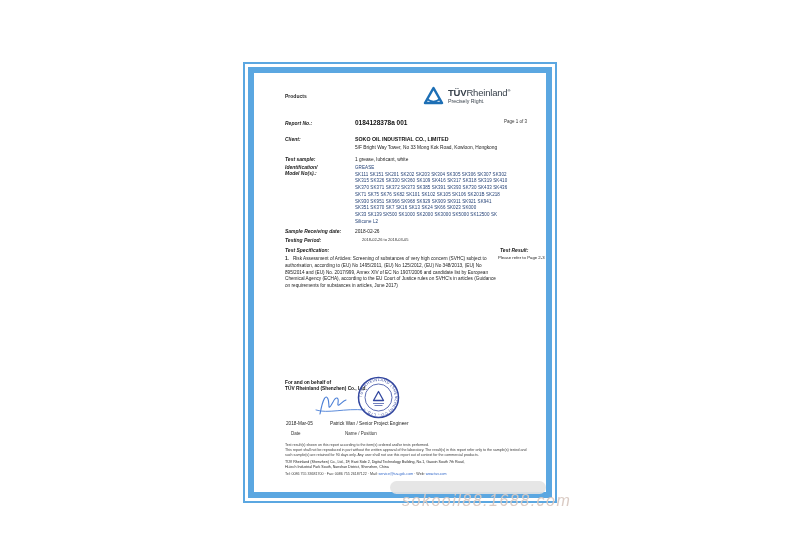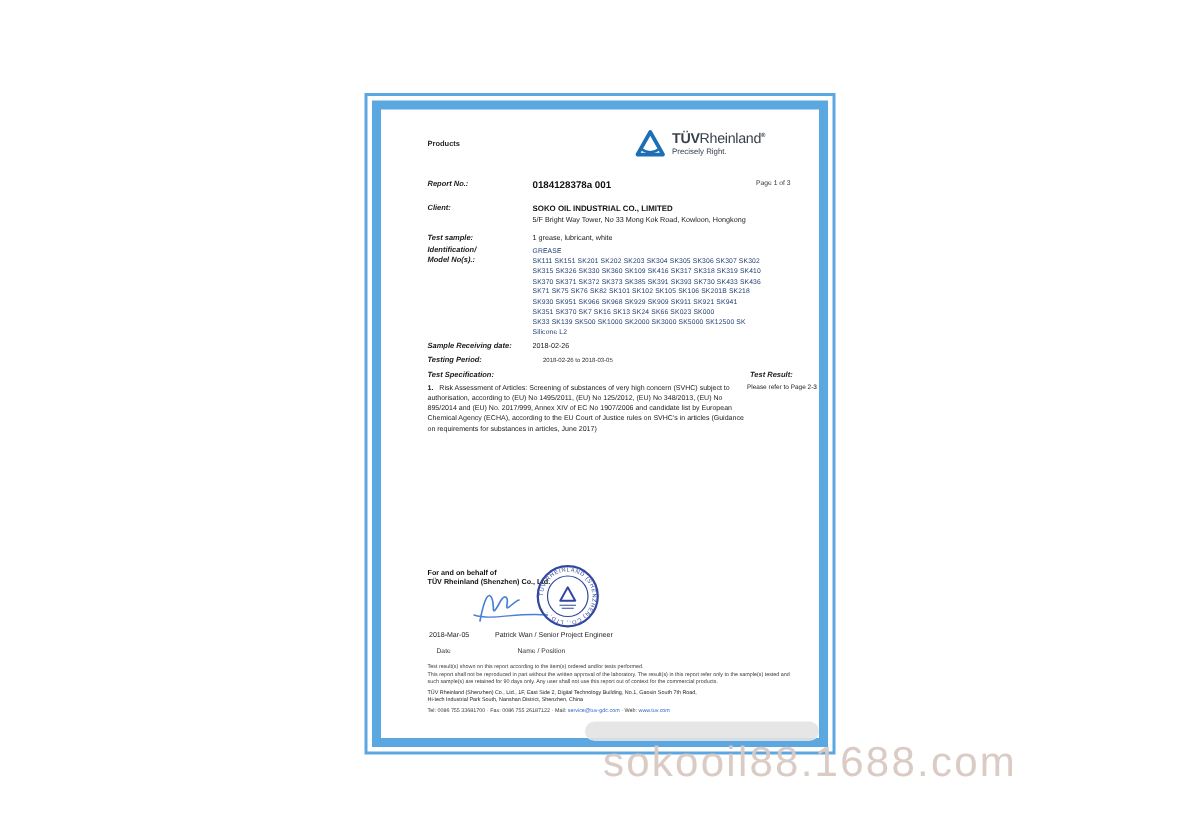--- a/index.html
+++ b/index.html
@@ -22,22 +22,22 @@
   .logo-text .reg{font-size:8px;vertical-align:super;}
   .logo-text .rh{font-weight:normal;}
   .tagline{font-size:10.5px;color:#39424c;}
   .spec-par{font-size:9.4px;line-height:13.4px;color:#1a1a1a;width:430px;}
   .link{color:#2f66c9;}
   
   .wm-band{position:absolute;left:390px;top:481px;width:156px;height:13px;background:#e3e3e3;
            border-radius:7px;opacity:.9;z-index:5;}
   .wm-cn{position:absolute;left:372px;top:466px;font-size:21px;font-weight:bold;letter-spacing:3px;
          color:rgba(148,152,158,0.6);z-index:6;white-space:nowrap;}
-  .wm-url{position:absolute;left:402px;top:492px;font-size:28px;letter-spacing:1.5px;
-          color:rgba(216,200,193,0.95);z-index:6;white-space:nowrap;}
+  .wm-url{position:absolute;left:402px;top:492px;font-size:16px;letter-spacing:1.5px;
+          color:rgba(216,200,193,0.95);z-index:6;white-space:nowrap;font-style:italic;}
   .nowrap{white-space:nowrap;}
 </style>
 </head>
 <body>
 
 <div class="canvas">
 
   <div class="doc">
     <div class="doc-inner">
       <div class="content">

